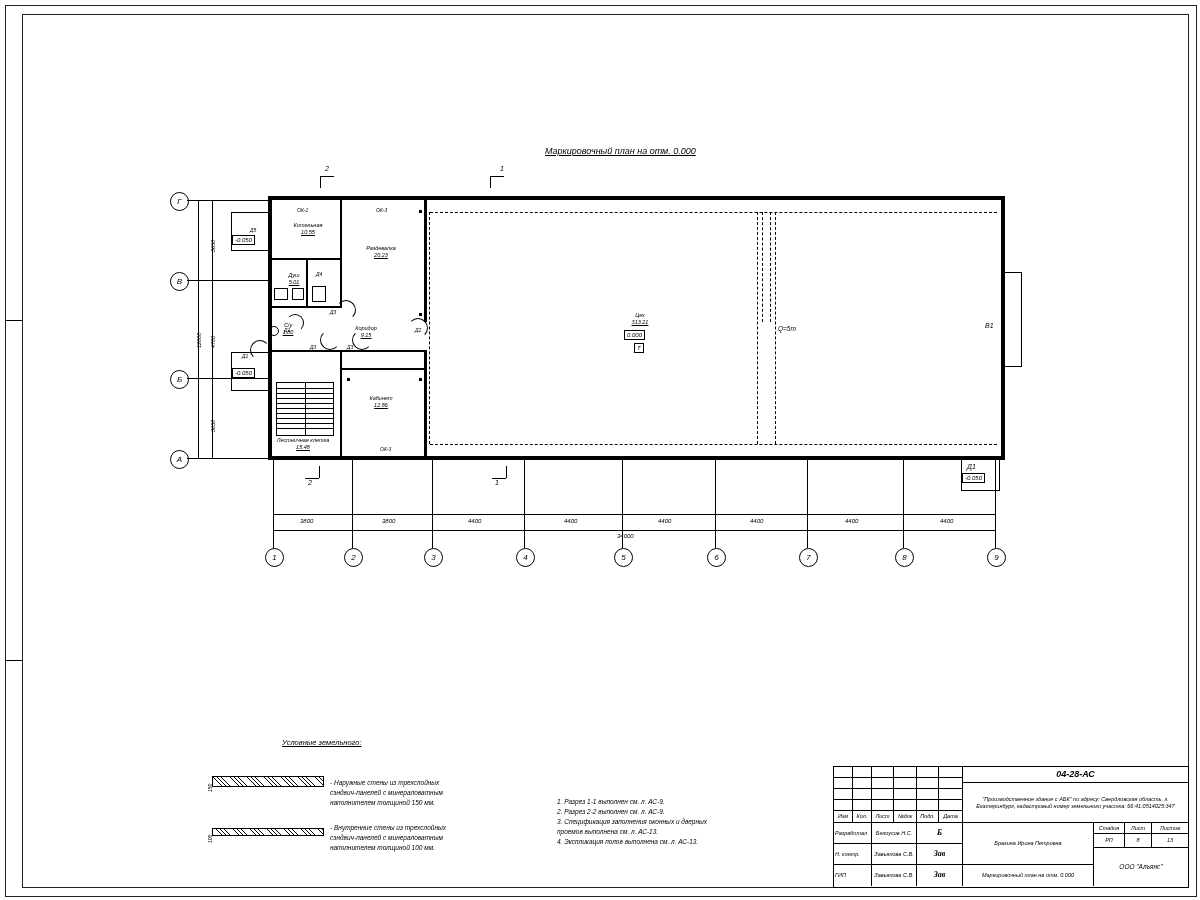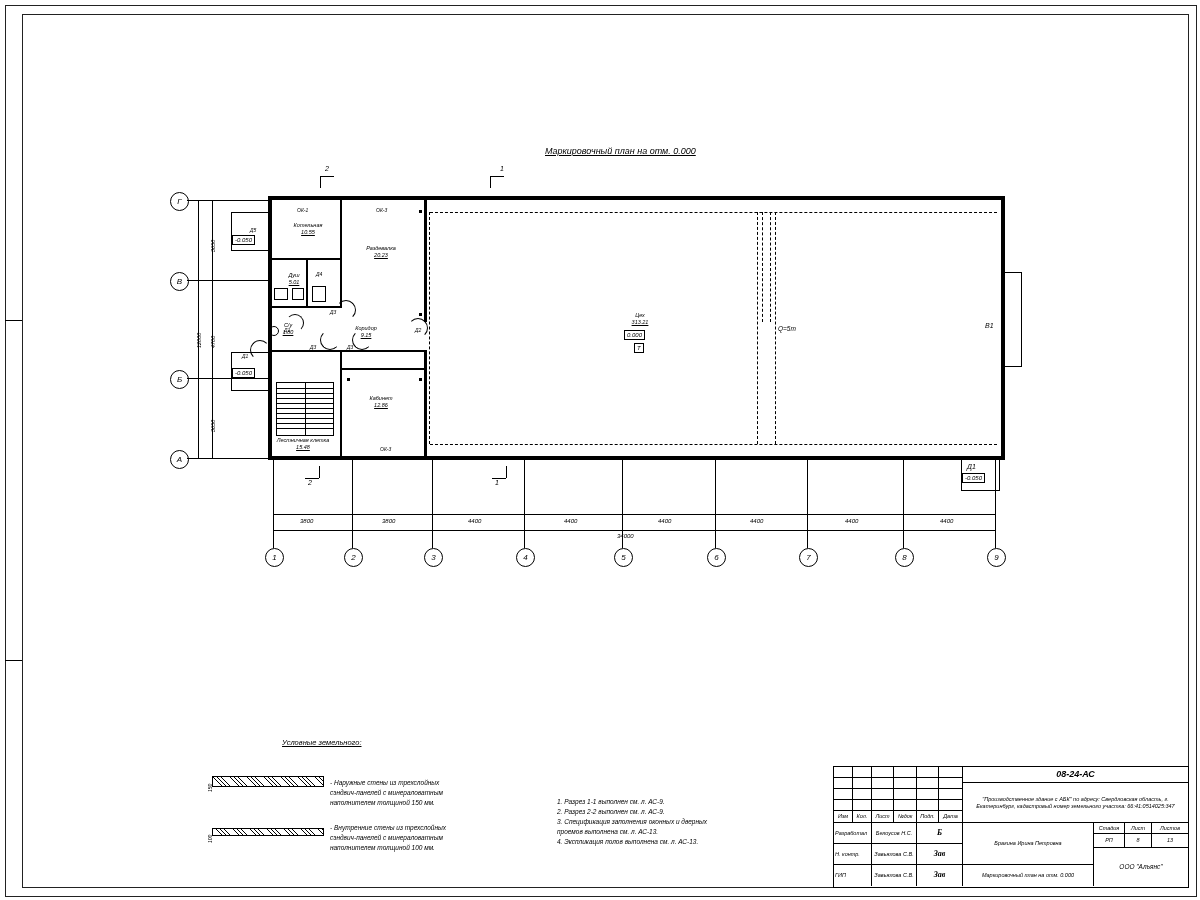--- a/index.html
+++ b/index.html
@@ -352,21 +352,21 @@
     <div class="sc sig" style="left:83px;top:56px;width:46px;height:21px;">Б</div>
 
     <div class="sc" style="left:0;top:77px;width:38px;height:21px;justify-content:flex-start;">Н. контр.</div>
     <div class="sc" style="left:38px;top:77px;width:45px;height:21px;">Завьялова С.В.</div>
     <div class="sc sig" style="left:83px;top:77px;width:46px;height:21px;">Зав</div>
 
     <div class="sc" style="left:0;top:98px;width:38px;height:21px;justify-content:flex-start;border-bottom:none;">ГИП</div>
     <div class="sc" style="left:38px;top:98px;width:45px;height:21px;border-bottom:none;">Завьялова С.В.</div>
     <div class="sc sig" style="left:83px;top:98px;width:46px;height:21px;border-bottom:none;">Зав</div>
 
-    <div class="sc" style="left:129px;top:0;width:225px;height:16px;border-right:none;font-size:9px;font-weight:bold;">08-24-АС</div>
+    <div class="sc" style="left:129px;top:0;width:225px;height:16px;border-right:none;font-size:9px;font-weight:bold;">04-28-АС</div>
     <div class="sc" style="left:129px;top:16px;width:225px;height:40px;border-right:none;font-size:5.5px;padding:0 3px;white-space:normal;">"Производственное здание с АБК" по адресу: Свердловская область, г. Екатеринбург, кадастровый номер земельного участка: 66:41:0514025:347</div>
 
     <div class="sc" style="left:129px;top:56px;width:131px;height:42px;">Брагина Ирина Петровна</div>
     <div class="sc" style="left:129px;top:98px;width:131px;height:21px;border-bottom:none;font-size:5.5px;">Маркировочный план на отм. 0.000</div>
 
     <div class="sc" style="left:260px;top:56px;width:31px;height:11px;">Стадия</div>
     <div class="sc" style="left:291px;top:56px;width:27px;height:11px;">Лист</div>
     <div class="sc" style="left:318px;top:56px;width:36px;height:11px;border-right:none;">Листов</div>
 
     <div class="sc" style="left:260px;top:67px;width:31px;height:14px;">РП</div>

